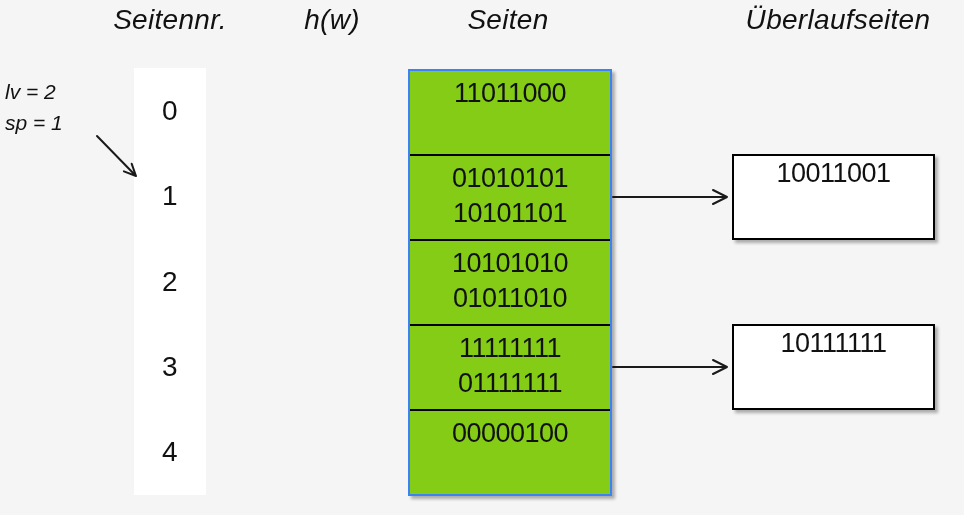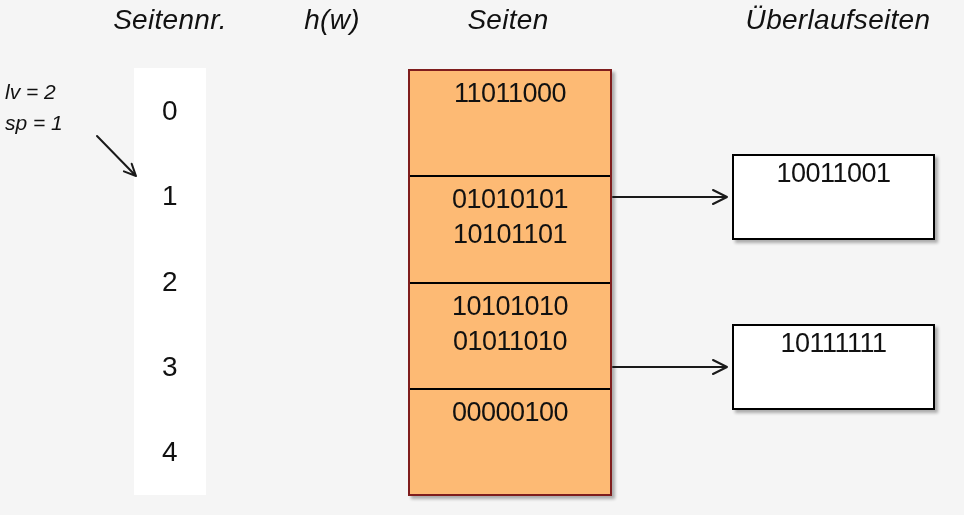--- a/index.html
+++ b/index.html
@@ -64,22 +64,22 @@
     letter-spacing: 0.5px;
   }
 
   .pages-table {
     position: absolute;
     left: 408px;
     top: 69px;
     width: 204px;
     height: 427px;
     box-sizing: border-box;
-    background: #fdba74;
-    border: 2px solid #7f1d1d;
+    background: #84cc16;
+    border: 2px solid #3b82f6;
     box-shadow: 3px 3px 3px rgba(0,0,0,0.3);
     display: flex;
     flex-direction: column;
   }
   .pages-table .row {
     flex: 1 1 0;
     border-bottom: 2px solid #000;
     box-sizing: border-box;
     padding-top: 5px;
     text-align: center;
@@ -151,20 +151,24 @@
     </div>
     <div class="row">
       <span class="entry-line">01010101</span>
       <span class="entry-line">10101101</span>
     </div>
     <div class="row">
       <span class="entry-line">10101010</span>
       <span class="entry-line">01011010</span>
     </div>
     <div class="row">
+      <span class="entry-line">11111111</span>
+      <span class="entry-line">01111111</span>
+    </div>
+    <div class="row">
       <span class="entry-line">00000100</span>
     </div>
   </div>
 
   <div class="overflow-box overflow-box-1">
     <span class="entry-line">10011001</span>
   </div>
   <div class="overflow-box overflow-box-2">
     <span class="entry-line">10111111</span>
   </div>

